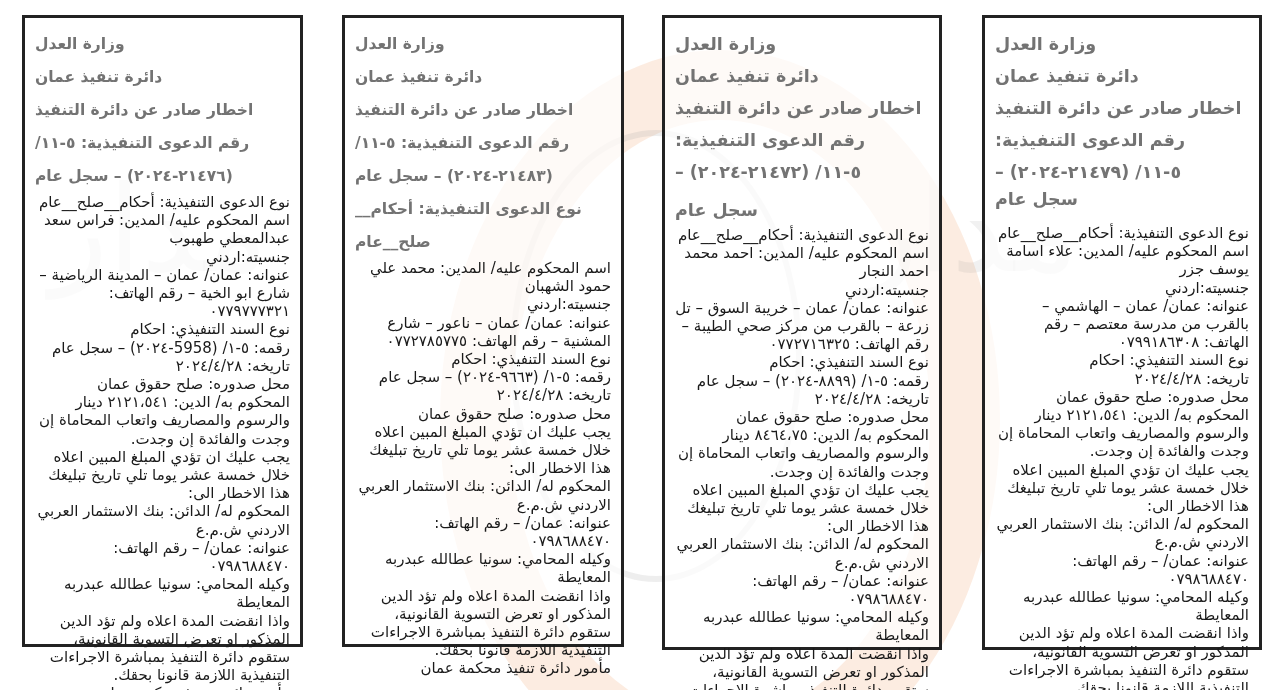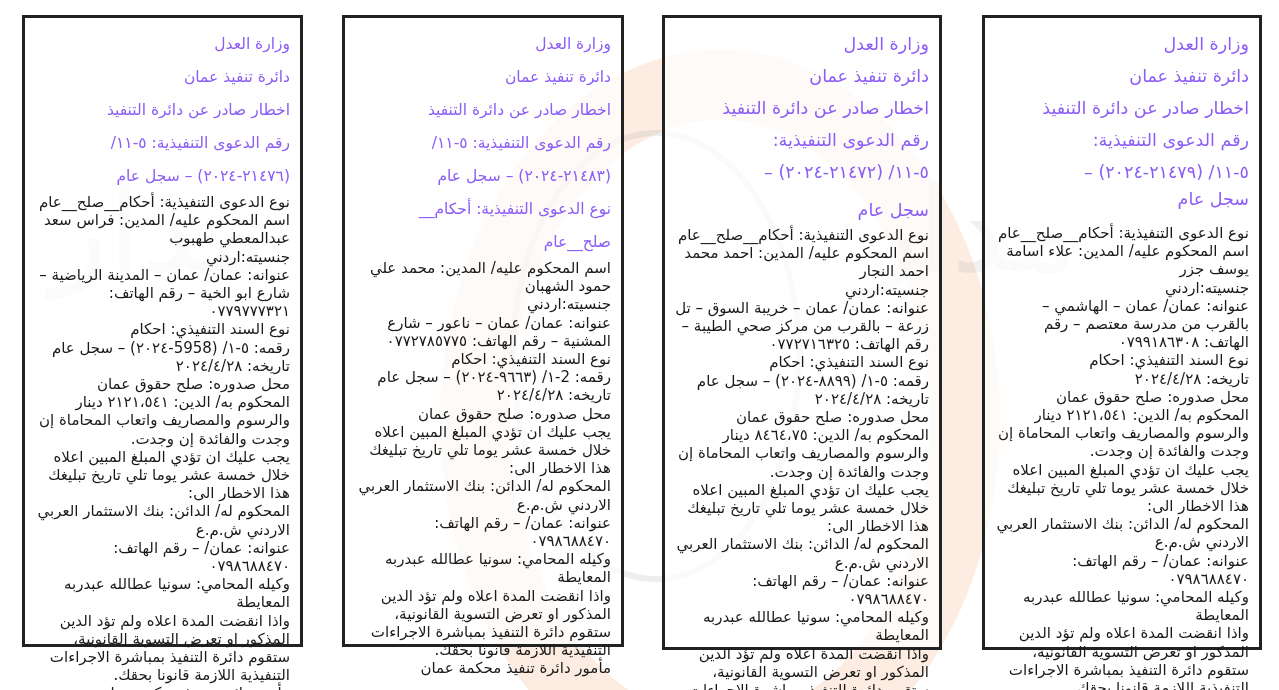--- a/index.html
+++ b/index.html
@@ -19,21 +19,21 @@
     border:6px solid rgba(160,160,160,0.18); border-radius:50%;
   }
   .wm-text {
     position:absolute; color:rgba(150,150,150,0.13); font-weight:normal; font-size:120px;
   }
   .notice {
     position:absolute; top:15px; box-sizing:border-box;
     border:3px solid #222; background:rgba(255,255,255,0.72);
     direction:rtl; text-align:right; padding:10px 10px 10px 10px;
   }
-  .hdr { text-align:right; font-weight:normal; color:#8b5cf6; }
+  .hdr { text-align:left; font-weight:bold; color:#737373; }
   .n1 .hdr, .n2 .hdr { font-size:15.5px; line-height:33px; }
   .n3 .hdr, .n4 .hdr { font-size:17.5px; line-height:32px; }
   .n4 .hdr.case2 { line-height:22px; }
   .body-line { font-size:15px; line-height:18.2px; white-space:normal; }
 </style>
 </head>
 <body>
 
 <div class="watermark">
   <div class="wm-ring"></div>
@@ -70,21 +70,21 @@
   <div class="hdr">دائرة تنفيذ عمان</div>
   <div class="hdr">اخطار صادر عن دائرة التنفيذ</div>
   <div class="hdr">رقم الدعوى التنفيذية: ٥-١١/</div>
   <div class="hdr">(٢١٤٨٣-٢٠٢٤) – سجل عام</div>
   <div class="hdr">نوع الدعوى التنفيذية: أحكام__</div>
   <div class="hdr">صلح__عام</div>
   <div class="body-line">اسم المحكوم عليه/ المدين: محمد علي حمود الشهبان</div>
   <div class="body-line">جنسيته:اردني</div>
   <div class="body-line">عنوانه: عمان/ عمان – ناعور – شارع المشنية – رقم الهاتف: ٠٧٧٢٧٨٥٧٧٥</div>
   <div class="body-line">نوع السند التنفيذي: احكام</div>
-  <div class="body-line">رقمه: 2-١/ (٩٦٦٣-٢٠٢٤) – سجل عام</div>
+  <div class="body-line">رقمه: ٥-١/ (٩٦٦٣-٢٠٢٤) – سجل عام</div>
   <div class="body-line">تاريخه: ٢٠٢٤/٤/٢٨</div>
   <div class="body-line">محل صدوره: صلح حقوق عمان</div>
   <div class="body-line">يجب عليك ان تؤدي المبلغ المبين اعلاه خلال خمسة عشر يوما تلي تاريخ تبليغك هذا الاخطار الى:</div>
   <div class="body-line">المحكوم له/ الدائن: بنك الاستثمار العربي الاردني ش.م.ع</div>
   <div class="body-line">عنوانه: عمان/ – رقم الهاتف: ٠٧٩٨٦٨٨٤٧٠</div>
   <div class="body-line">وكيله المحامي: سونيا عطالله عبدربه المعايطة</div>
   <div class="body-line">واذا انقضت المدة اعلاه ولم تؤد الدين المذكور او تعرض التسوية القانونية، ستقوم دائرة التنفيذ بمباشرة الاجراءات التنفيذية اللازمة قانونا بحقك.</div>
   <div class="body-line">مأمور دائرة تنفيذ محكمة عمان</div>
 </div>
 

